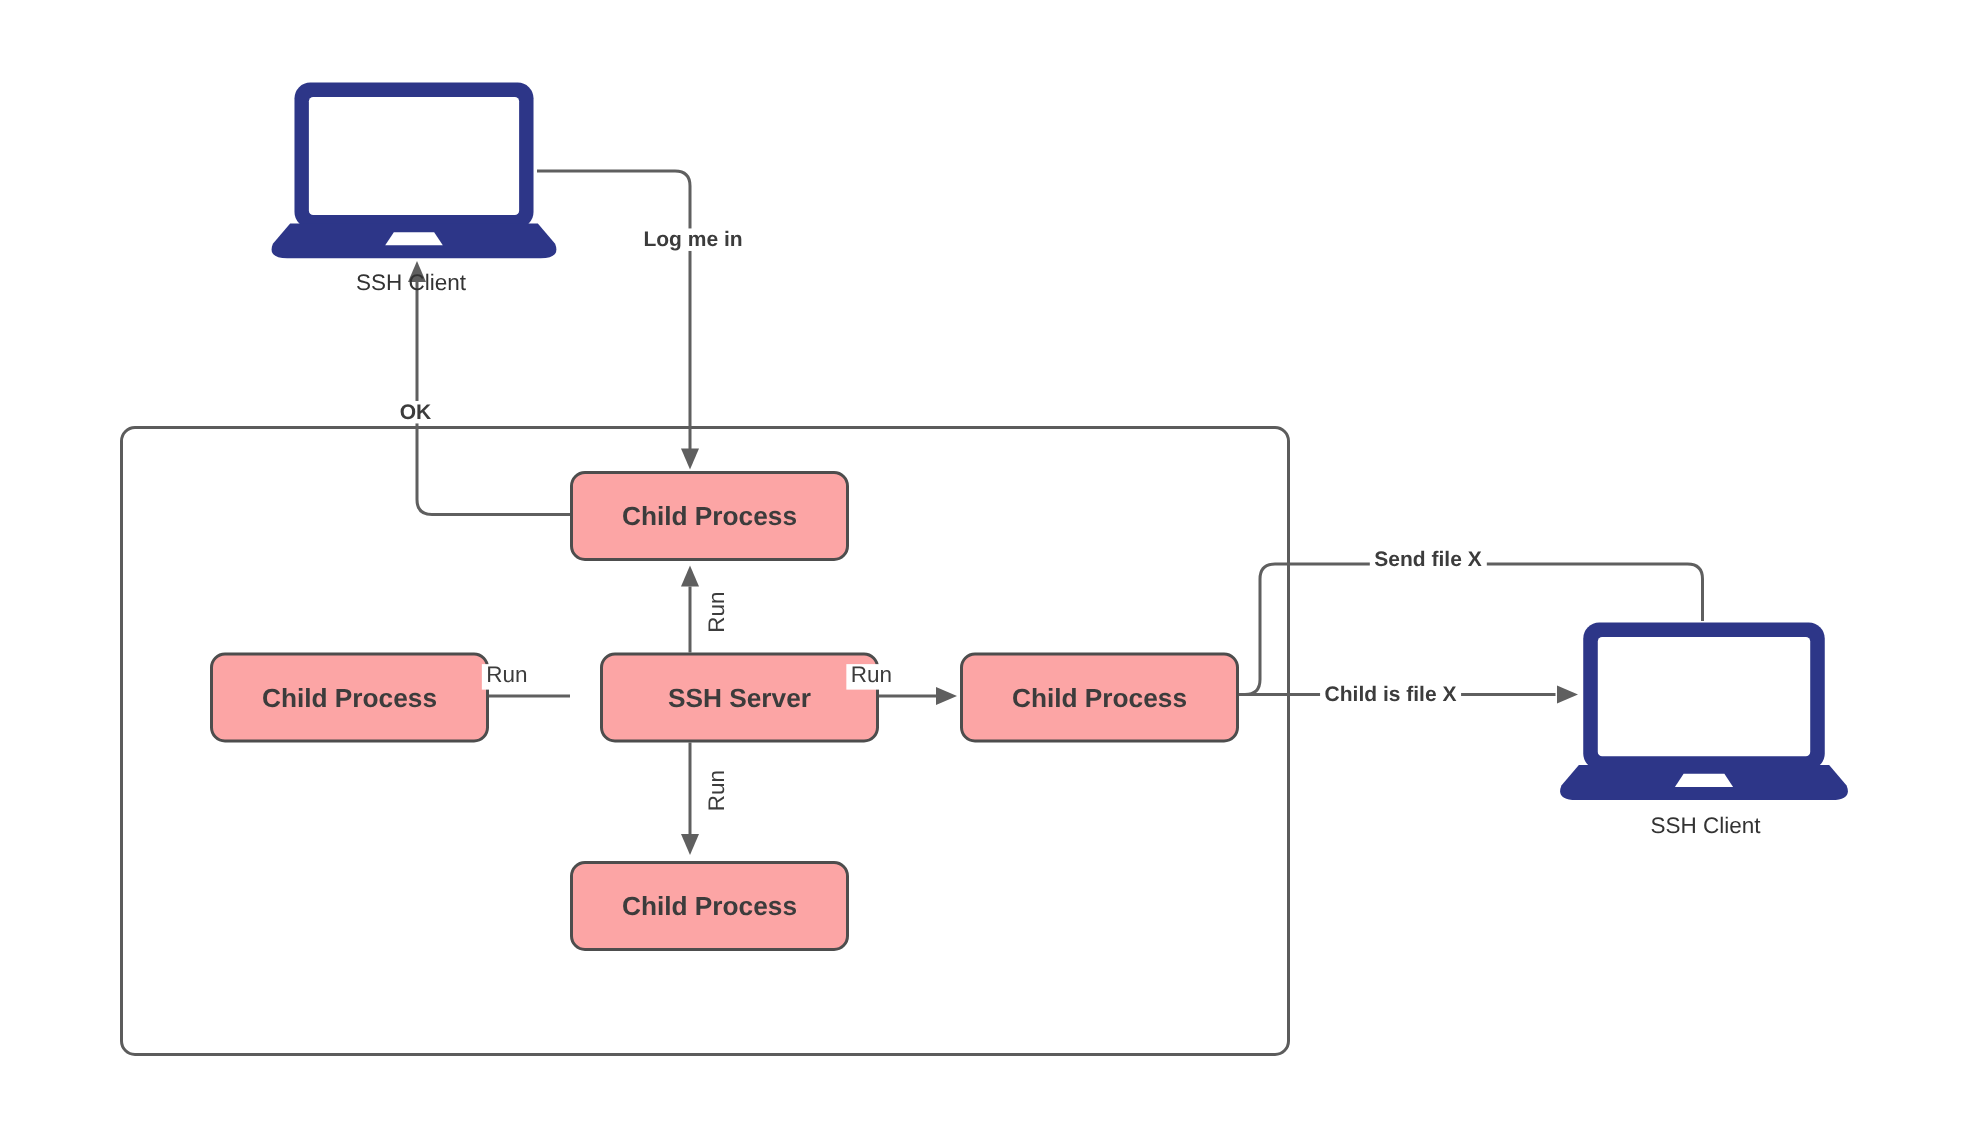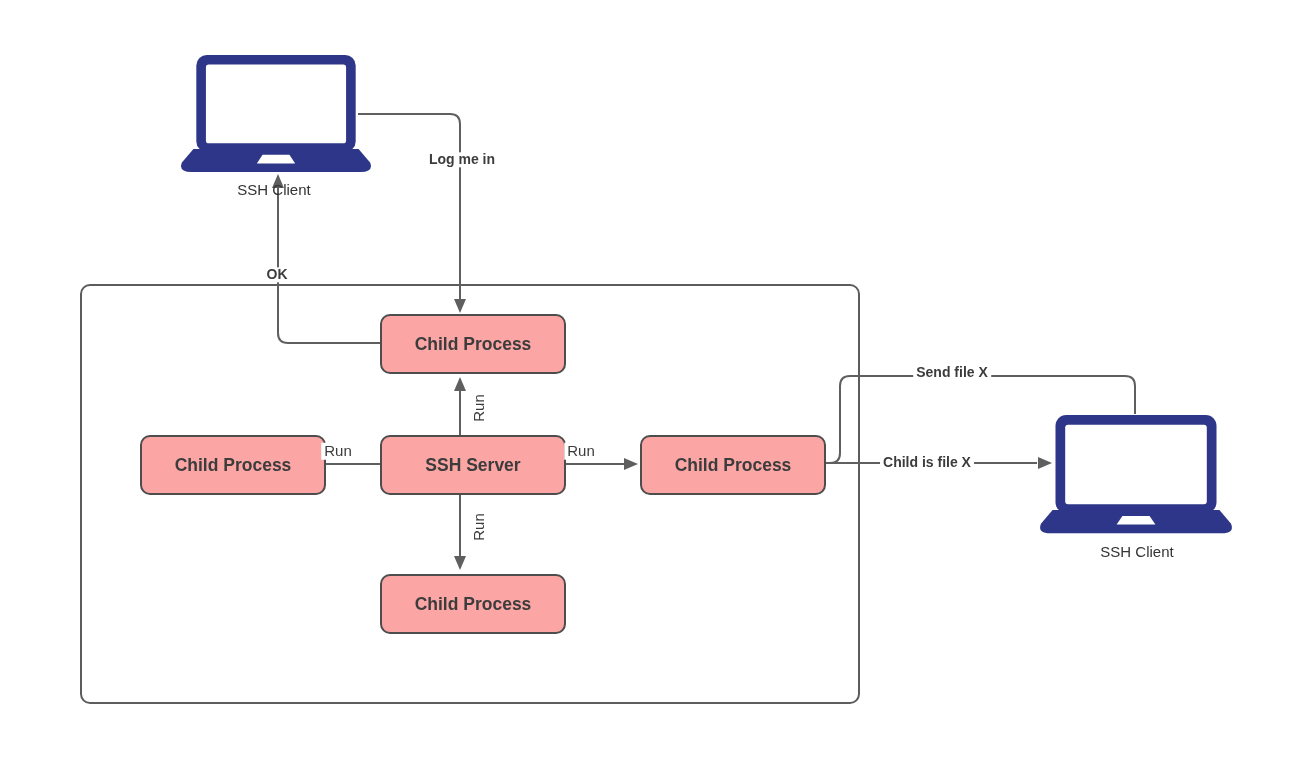--- a/index.html
+++ b/index.html
@@ -139,21 +139,21 @@
     </g>
     <g transform="translate(1039,415) scale(0.97)">
       <use href="#laptop"></use>
     </g>
   </svg>
 
   <div class="node" style="left:380px; top:314px;">Child Process</div>
 
   <div class="node" style="left:140px; top:435px;">Child Process</div>
 
-  <div class="node" style="left:380px; top:435px;text-align:right;">SSH Server</div>
+  <div class="node" style="left:400px; top:435px;text-align:right;">SSH Server</div>
 
   <div class="node" style="left:640px; top:435px;">Child Process</div>
 
   <div class="node" style="left:380px; top:574px;">Child Process</div>
 
   <div class="device-label" style="left:274px; top:189px;">SSH Client</div>
 
   <div class="device-label" style="left:1137px; top:551px;">SSH Client</div>
 
   <div class="edge-label" style="left:462px; top:160px;">Log me in</div>

